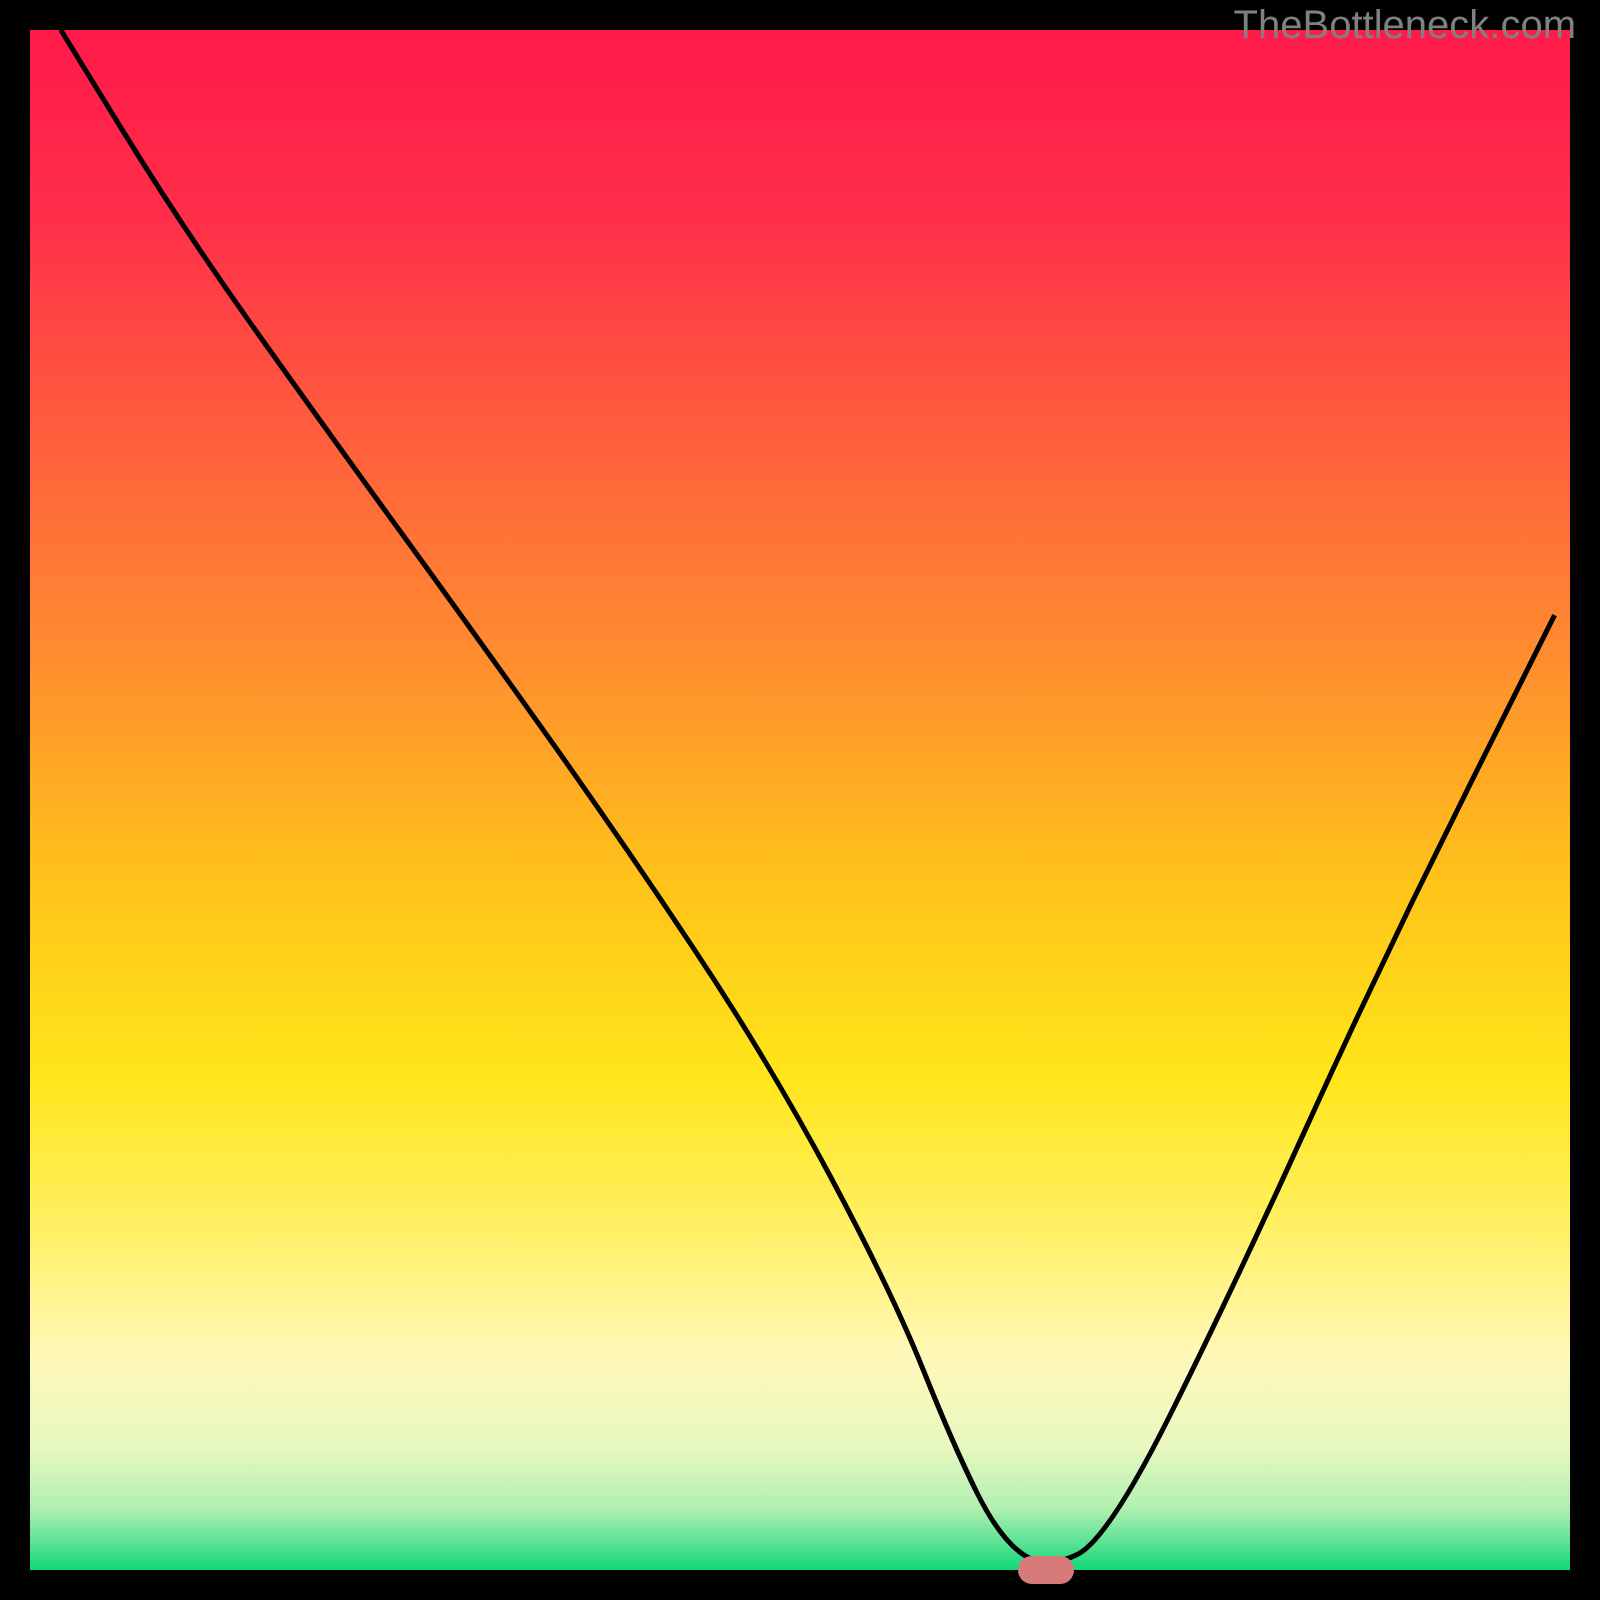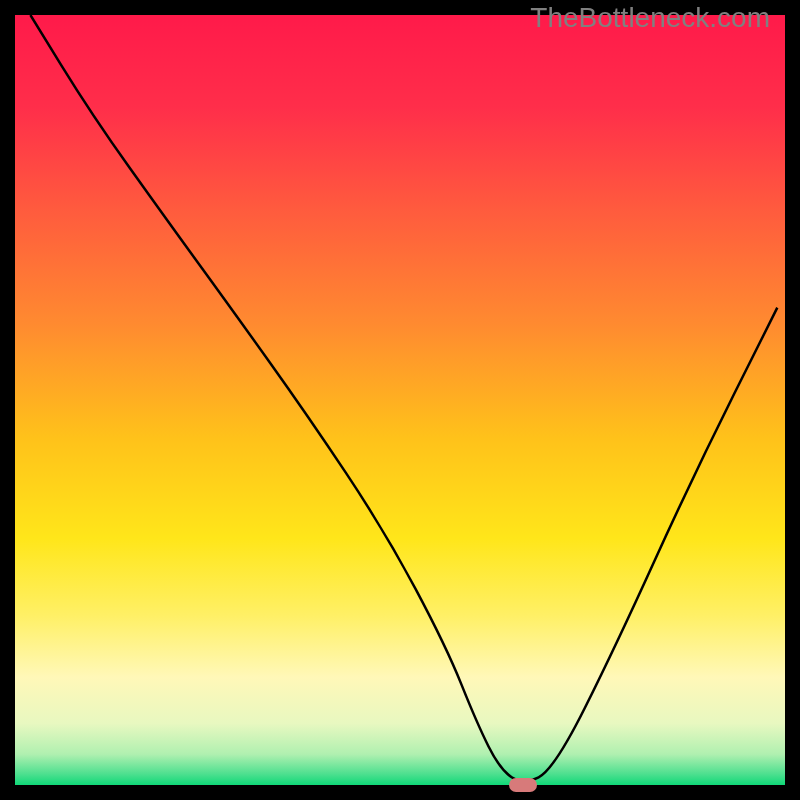--- a/index.html
+++ b/index.html
@@ -7,23 +7,23 @@
     padding: 0;
     width: 800px;
     height: 800px;
     background: #000;
     position: relative;
     font-family: Arial, sans-serif;
   }
   .watermark {
     position: absolute;
     top: 2px;
-    right: 30px;
+    right: 12px;
     color: #808080;
-    font-size: 28px;
+    font-size: 20px;
     font-weight: 500;
     z-index: 10;
   }
   .plot-area {
     position: absolute;
     left: 15px;
     top: 15px;
     width: 770px;
     height: 770px;
   }

